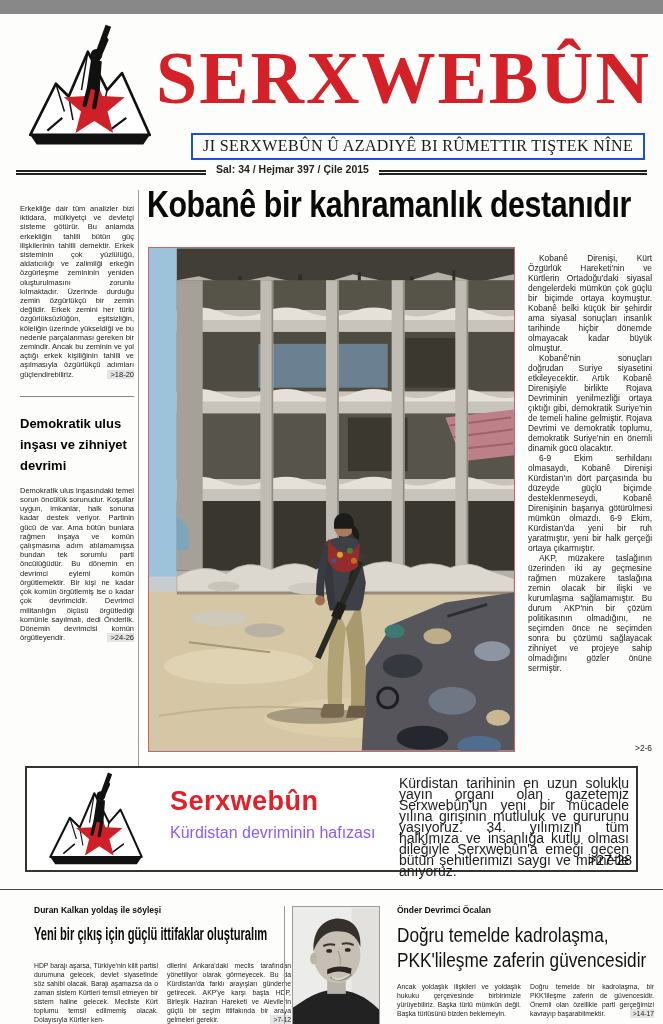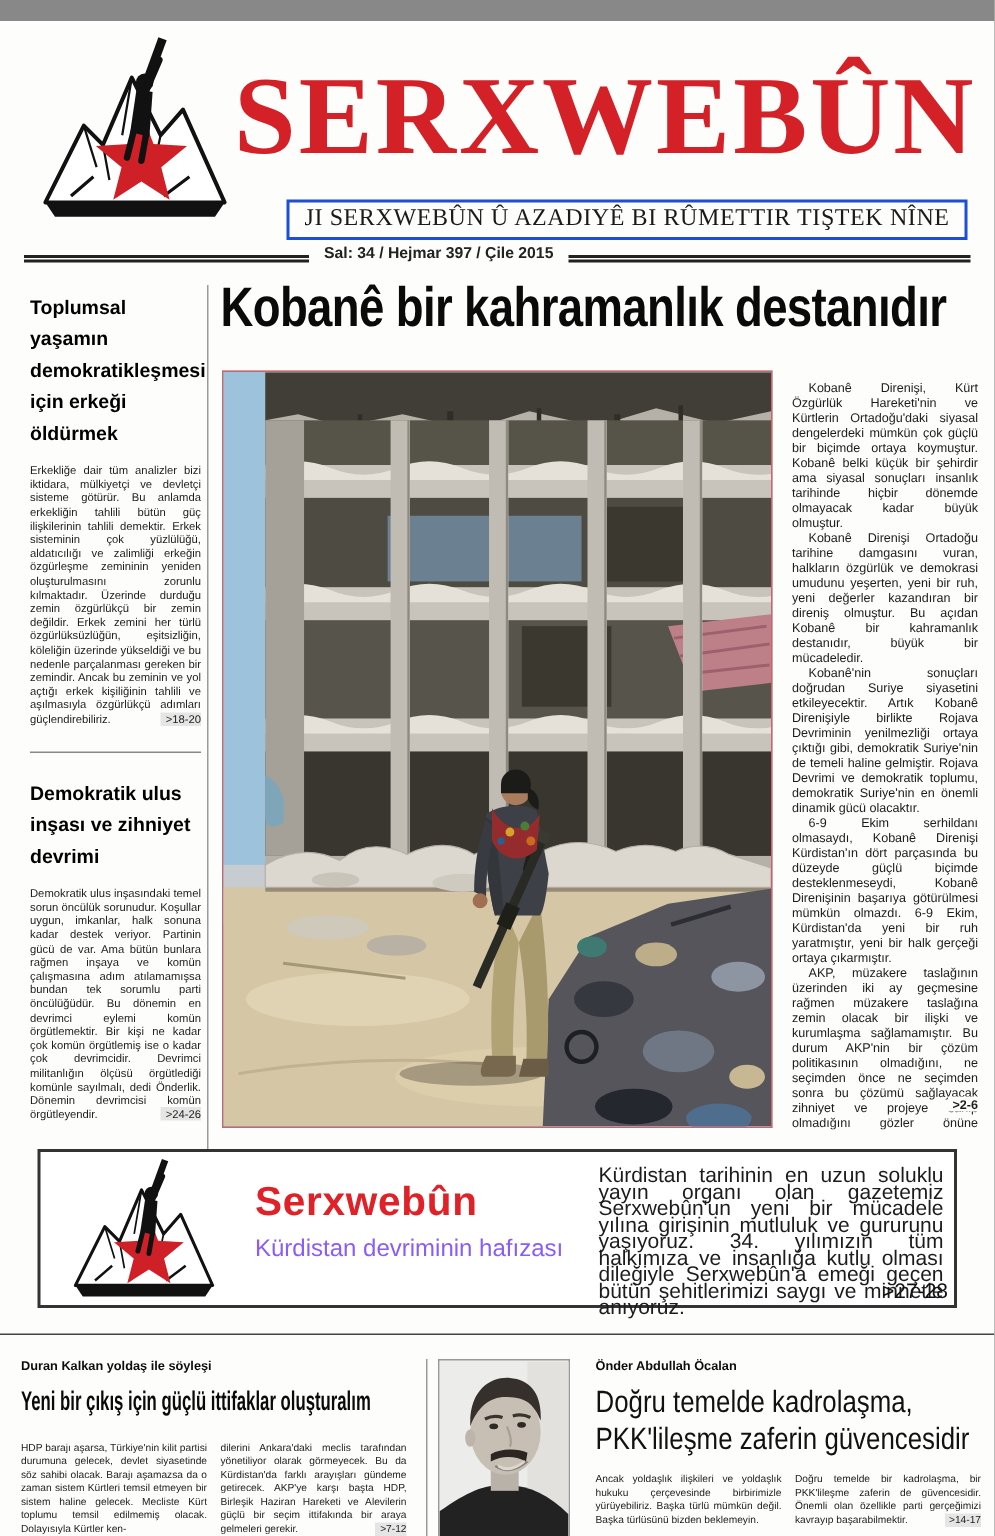--- a/index.html
+++ b/index.html
@@ -46,40 +46,40 @@
   }
   #main-photo {
     position:absolute; left:148px; top:233px; width:367px; height:505px;
     border:1px solid #c9666c; background:#9cc2dc;
   }
   #main-story-text {
     position:absolute; left:528px; top:239px; width:124px; height:500px;
     font-size:8.4px; line-height:10px; text-align:justify; color:#1c1c1c; overflow:hidden;
   }
   .story-p { text-indent:11px; }
-  #main-story-ref { position:absolute; right:0; bottom:12px; font-weight:bold; background:#fdfdfb; padding-left:3px; font-size:8.4px; }
+  #main-story-ref { position:absolute; right:0; bottom:0; font-weight:normal; background:#fdfdfb; padding-left:3px; font-size:8.4px; }
   
   #anniv-box {
     position:absolute; left:25px; top:752px; width:613px; height:106px;
     border:2px solid #333; background:#fff;
   }
   #anniv-brand {
     position:absolute; left:143px; top:18px;
     font-size:27px; font-weight:bold; color:#e02228; letter-spacing:.5px;
   }
   #anniv-tagline { position:absolute; left:143px; top:56px; font-size:16px; color:#8b5cf6; white-space:nowrap; }
   #anniv-text {
     position:absolute; left:372px; top:10px; width:230px; height:88px;
     font-size:14px; line-height:11px; text-align:justify; color:#1c1c1c;
   }
   #anniv-ref { position:absolute; right:4px; bottom:2px; font-weight:normal; font-size:14px; }
   #bottom-rule { position:absolute; left:0; top:875px; width:663px; height:1px; background:#444; }
   
   .kicker { font-size:8.5px; font-weight:bold; color:#0d0d0d; }
-  #bottom-left { position:absolute; left:14px; top:891px; width:258px; }
+  #bottom-left { position:absolute; left:34px; top:891px; width:258px; }
   #bl-headline {
     margin-top:9px; font-size:18px; font-weight:bold; white-space:nowrap;
     transform:scaleX(.62); transform-origin:0 0; letter-spacing:0; color:#0a0a0a;
   }
   .two-cols { display:flex; gap:9px; margin-top:16px; }
   .bcol {
     width:124px; font-size:6.8px; line-height:9px; text-align:justify;
     color:#1c1c1c; position:relative;
   }
   .bcol .pref { font-size:6.8px; }
@@ -123,21 +123,20 @@
   <div id="slogan-box">JI SERXWEBÛN Û AZADIYÊ BI RÛMETTIR TIŞTEK NÎNE</div>
 
   <div id="dateline">
     <div class="dl-line dl-left"></div>
     <div id="dateline-text">Sal: 34 / Hejmar 397 / Çile 2015</div>
     <div class="dl-line dl-right"></div>
   </div>
 
   <div id="left-col">
     <div>
-      <div class="teaser-title">Toplumsal yaşamın demokratikleşmesi için erkeği öldürmek</div>
       <div class="teaser-body">
         <span>Erkekliğe dair tüm analizler bizi iktidara, mülkiyetçi ve devletçi sisteme götürür. Bu anlamda erkekliğin tahlili bütün güç ilişkilerinin tahlili demektir. Erkek sisteminin çok yüzlülüğü, aldatıcılığı ve zalimliği erkeğin özgürleşme zemininin yeniden oluşturulmasını zorunlu kılmaktadır. Üzerinde durduğu zemin özgürlükçü bir zemin değildir. Erkek zemini her türlü özgürlüksüzlüğün, eşitsizliğin, köleliğin üzerinde yükseldiği ve bu nedenle parçalanması gereken bir zemindir. Ancak bu zeminin ve yol açtığı erkek kişiliğinin tahlili ve aşılmasıyla özgürlükçü adımları güçlendirebiliriz.</span>
         <span class="pref">&gt;18-20</span>
       </div>
     </div>
     <hr class="teaser-divider">
     <div>
       <div class="teaser-title">Demokratik ulus inşası ve zihniyet devrimi</div>
       <div class="teaser-body">
         <span>Demokratik ulus inşasındaki temel sorun öncülük sorunudur. Koşullar uygun, imkanlar, halk sonuna kadar destek veriyor. Partinin gücü de var. Ama bütün bunlara rağmen inşaya ve komün çalışmasına adım atılamamışsa bundan tek sorumlu parti öncülüğüdür. Bu dönemin en devrimci eylemi komün örgütlemektir. Bir kişi ne kadar çok komün örgütlemiş ise o kadar çok devrimcidir. Devrimci militanlığın ölçüsü örgütlediği komünle sayılmalı, dedi Önderlik. Dönemin devrimcisi komün örgütleyendir.</span>
@@ -242,21 +241,20 @@
         <circle cx="26" cy="52" r="2.5" fill="#2c5f8a"></circle>
         <circle cx="36" cy="18" r="10" fill="#a97c5e"></circle>
         <path d="M26,14 A10,10 0 0 1 46,14 L46,20 L26,20 Z" fill="#1b1b1a"></path>
         <path d="M44,16 q9,4 7,15 q-5,-2 -7,-7 Z" fill="#1b1b1a"></path>
       </g>
     </svg>
   </div>
 
   <div id="main-story-text">
     <p class="story-p">Kobanê Direnişi, Kürt Özgürlük Hareketi'nin ve Kürtlerin Ortadoğu'daki siyasal dengelerdeki mümkün çok güçlü bir biçimde ortaya koymuştur. Kobanê belki küçük bir şehirdir ama siyasal sonuçları insanlık tarihinde hiçbir dönemde olmayacak kadar büyük olmuştur.</p>
-    <p class="story-p">Kobanê Direnişi Ortadoğu tarihine damgasını vuran, halkların özgürlük ve demokrasi umudunu yeşerten, yeni bir ruh, yeni değerler kazandıran bir direniş olmuştur. Bu açıdan Kobanê bir kahramanlık destanıdır, büyük bir mücadeledir.</p>
     <p class="story-p">Kobanê'nin sonuçları doğrudan Suriye siyasetini etkileyecektir. Artık Kobanê Direnişiyle birlikte Rojava Devriminin yenilmezliği ortaya çıktığı gibi, demokratik Suriye'nin de temeli haline gelmiştir. Rojava Devrimi ve demokratik toplumu, demokratik Suriye'nin en önemli dinamik gücü olacaktır.</p>
     <p class="story-p">6-9 Ekim serhildanı olmasaydı, Kobanê Direnişi Kürdistan'ın dört parçasında bu düzeyde güçlü biçimde desteklenmeseydi, Kobanê Direnişinin başarıya götürülmesi mümkün olmazdı. 6-9 Ekim, Kürdistan'da yeni bir ruh yaratmıştır, yeni bir halk gerçeği ortaya çıkarmıştır.</p>
     <p class="story-p">AKP, müzakere taslağının üzerinden iki ay geçmesine rağmen müzakere taslağına zemin olacak bir ilişki ve kurumlaşma sağlamamıştır. Bu durum AKP'nin bir çözüm politikasının olmadığını, ne seçimden önce ne seçimden sonra bu çözümü sağlayacak zihniyet ve projeye sahip olmadığını gözler önüne sermiştir.</p>
     <span id="main-story-ref">&gt;2-6</span>
   </div>
 
   <div id="anniv-box">
     <svg class="logo-svg" style="left:16px; top:4px" width="106" height="98" viewBox="0 0 120 120">
       <use href="#logo-art"></use>
     </svg>
@@ -297,21 +295,21 @@
       <ellipse cx="37" cy="44" rx="3" ry="2" fill="#2e2a26"></ellipse>
       <ellipse cx="56" cy="43" rx="3" ry="2" fill="#2e2a26"></ellipse>
       <path d="M46,44 Q50,54 48,58" stroke="#a89f93" stroke-width="1.5" fill="none"></path>
       <path d="M35,63 C42,59 53,59 60,62 L59,68 C51,64 43,64 35,68 Z" fill="#2b2622"></path>
       <path d="M38,71 Q48,78 60,68" stroke="#8a8176" stroke-width="1.5" fill="none"></path>
       <path d="M40,70 Q48,75 58,67 L58,69 Q48,77 40,72 Z" fill="#ddd8cf"></path>
     </svg>
   </div>
 
   <div id="bottom-right">
-    <div class="kicker">Önder Abdullah Öcalan</div>
+    <div class="kicker">Önder Devrimci Öcalan</div>
     <div id="br-headline">Doğru temelde kadrolaşma, PKK'lileşme zaferin güvencesidir</div>
     <div class="two-cols">
       <div class="bcol">Ancak yoldaşlık ilişkileri ve yoldaşlık hukuku çerçevesinde birbirimizle yürüyebiliriz. Başka türlü mümkün değil. Başka türlüsünü bizden beklemeyin.</div>
       <div class="bcol">
         <span>Doğru temelde bir kadrolaşma, bir PKK'lileşme zaferin de güvencesidir. Önemli olan özellikle parti gerçeğimizi kavrayıp başarabilmektir.</span>
         <span class="pref">&gt;14-17</span>
       </div>
     </div>
   </div>
 

